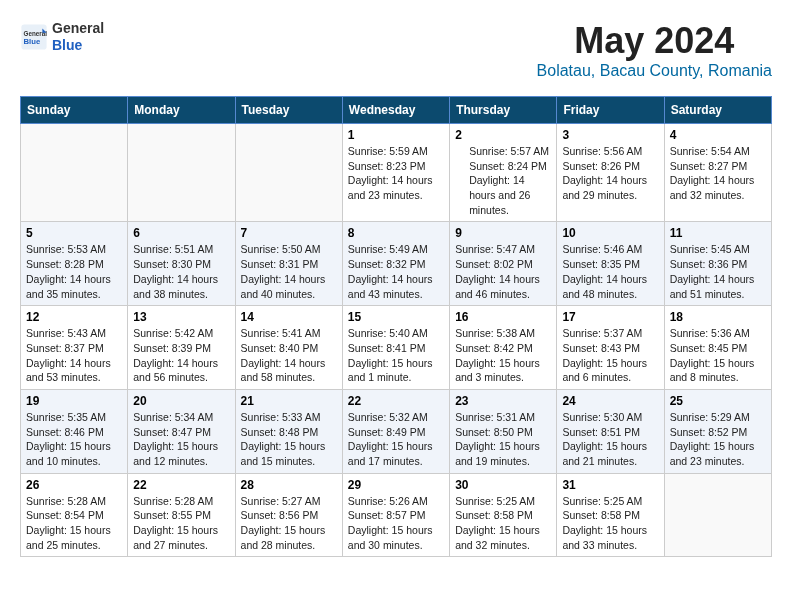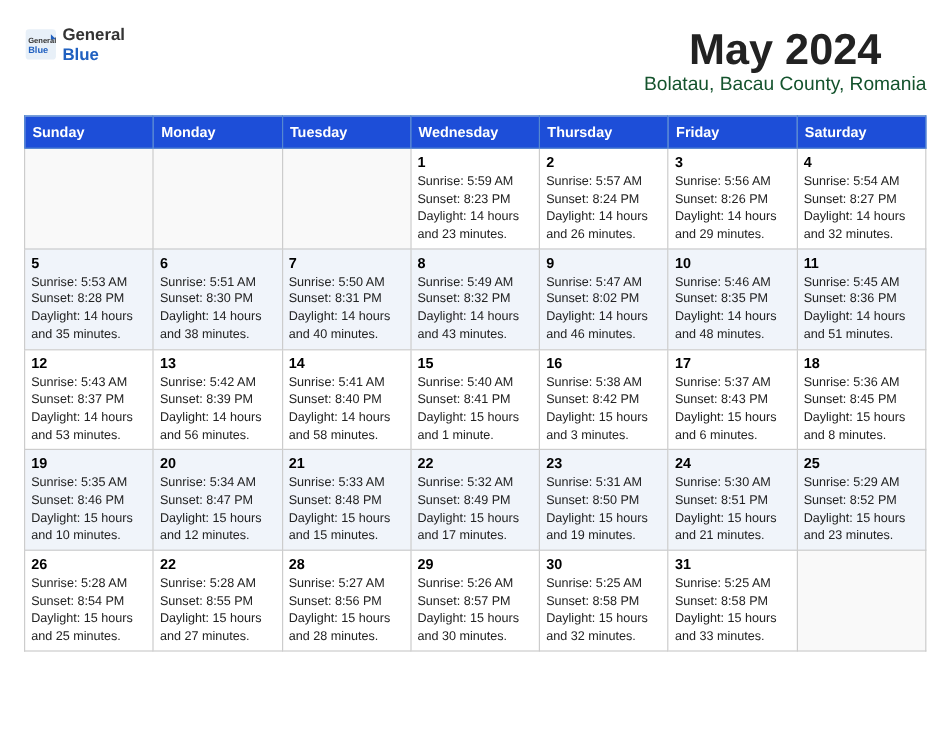--- a/index.html
+++ b/index.html
@@ -38,29 +38,29 @@
       text-align: center;
     }
     .title-block h1 {
       font-size: 36px;
       font-weight: bold;
       color: #222;
     }
     .title-block h2 {
       font-size: 16px;
       font-weight: normal;
-      color: #14532d;
+      color: #0369a1;
     }
     table {
       width: 100%;
       border-collapse: collapse;
       font-size: 11px;
     }
     thead tr th {
-      background-color: #1d4ed8;
+      background-color: #0c4a6e;
       color: #fff;
       text-align: left;
       padding: 6px 6px;
       font-size: 12px;
       border: 1px solid #5588d0;
     }
     tbody tr td {
       border: 1px solid #ccc;
       vertical-align: top;
       padding: 4px 5px;
@@ -129,21 +129,21 @@
         <td class="empty-cell"></td>
         <td class="empty-cell"></td>
         <td>
           <span class="day-num">1</span>
           <div class="day-detail" style="white-space: pre-line;">Sunrise: 5:59 AM
 Sunset: 8:23 PM
 Daylight: 14 hours and 23 minutes.</div>
         </td>
         <td>
           <span class="day-num">2</span>
-          <div class="day-detail" style="white-space: pre-line;">Sunrise: 5:57 AM
+          <div class="day-detail" style="white-space: pre-line; margin-left: 14px;">Sunrise: 5:57 AM
 Sunset: 8:24 PM
 Daylight: 14 hours and 26 minutes.</div>
         </td>
         <td>
           <span class="day-num">3</span>
           <div class="day-detail" style="white-space: pre-line;">Sunrise: 5:56 AM
 Sunset: 8:26 PM
 Daylight: 14 hours and 29 minutes.</div>
         </td>
         <td>

